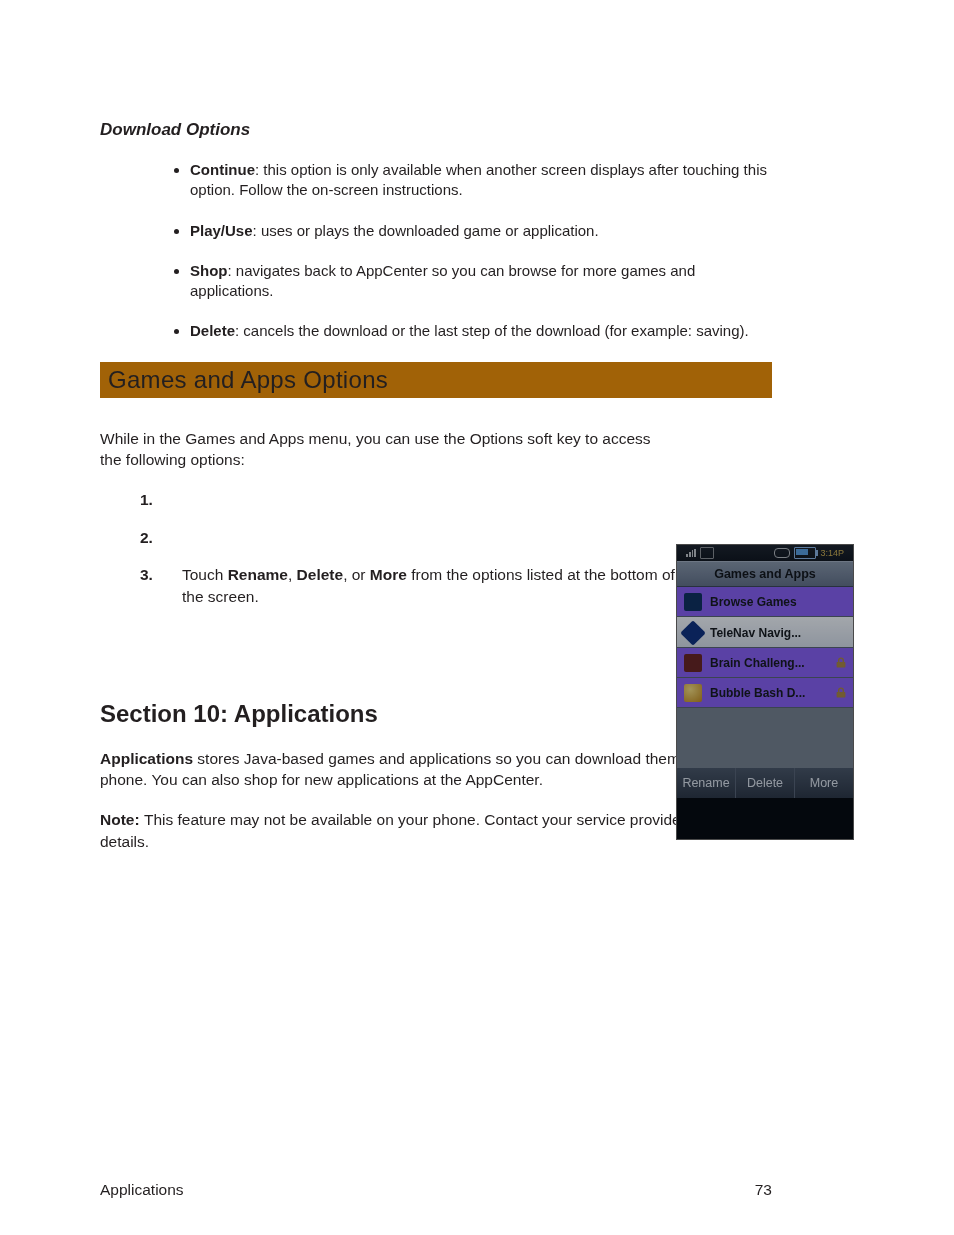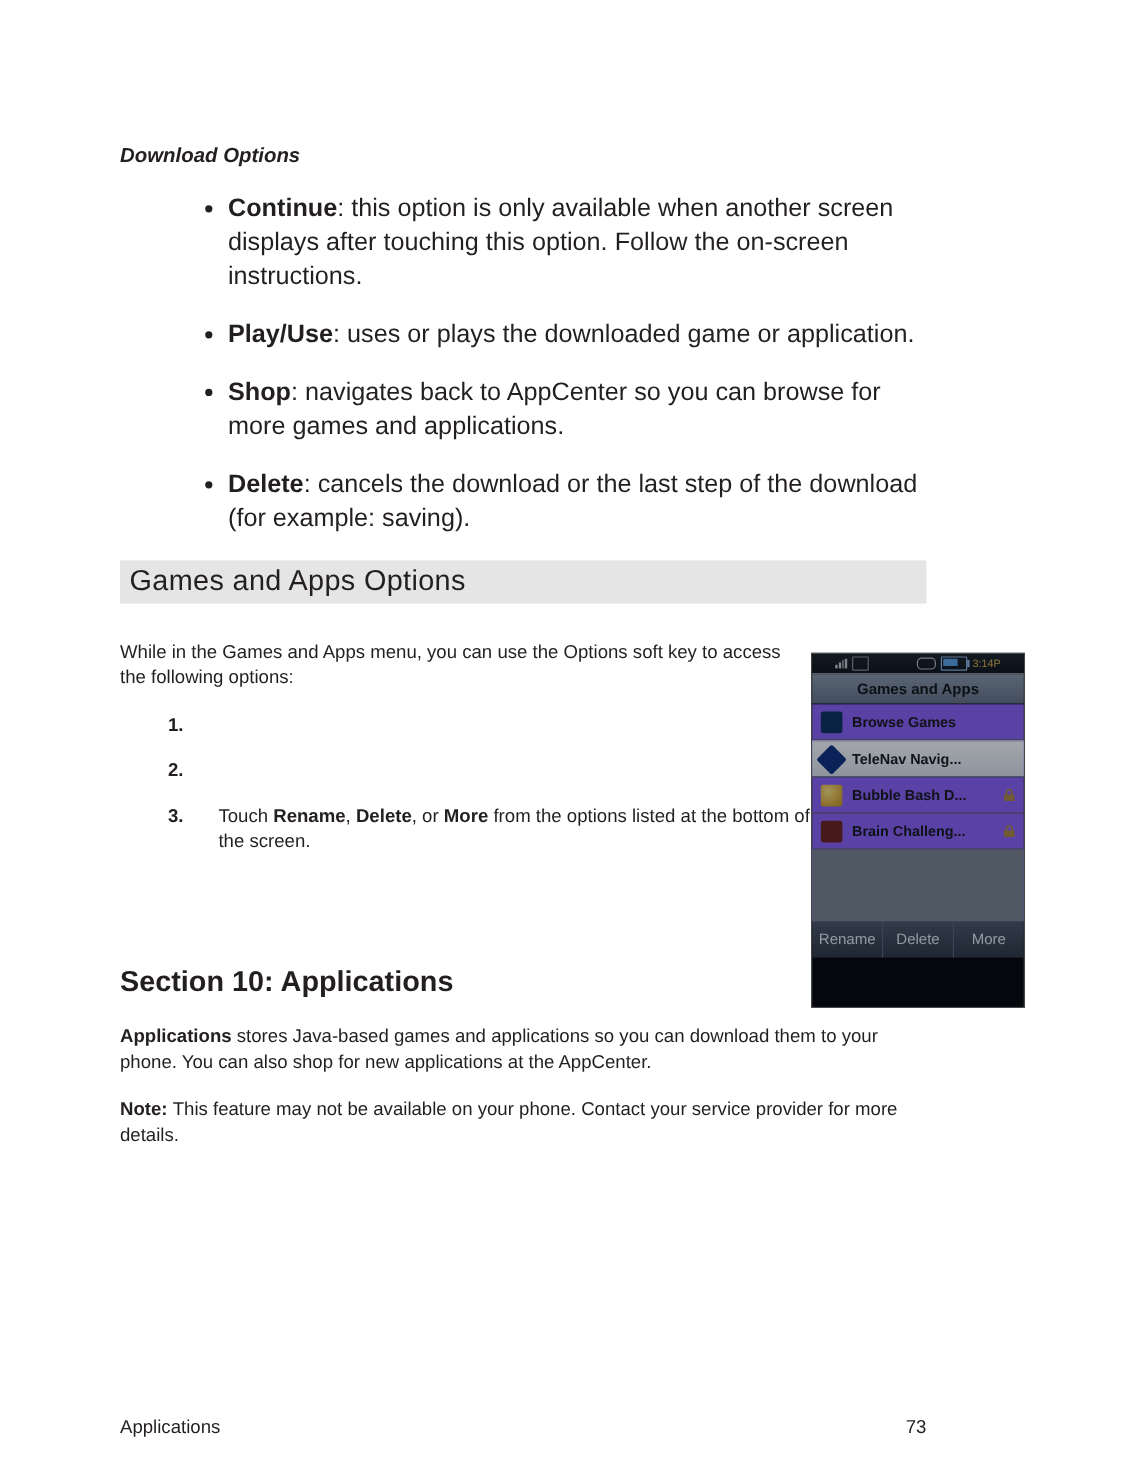--- a/index.html
+++ b/index.html
@@ -1,38 +1,38 @@
 <!DOCTYPE html>
 <html><head>
 <meta charset="utf-8">
 <style>
   html,body{margin:0;padding:0;background:#fff;color:#231f20;font-family:Arial,Helvetica,sans-serif}
   .page{width:872px;min-height:1235px;position:relative;box-sizing:border-box;padding:120px 100px 60px 100px}
   .subsection{font-style:italic;font-size:17px;margin:0 0 20px 0}
   .bullets{list-style:disc;padding:0 0 0 90px;margin:0}
-  .bullets li{font-size:21px;line-height:1.35;margin:0 0 20px 0}
+  .bullets li{font-size:15px;line-height:1.35;margin:0 0 20px 0}
   .bullets li .lead{font-weight:bold}
-  .banner{background:#e5e5e5;height:36px;display:flex;align-items:center;padding:0 8px;margin:14px 0 30px 0}
+  .banner{background:#a16207;height:36px;display:flex;align-items:center;padding:0 8px;margin:14px 0 30px 0}
   .banner-text{font-size:24px;letter-spacing:.3px}
   .intro{font-size:15.5px;line-height:1.4;margin:0 0 18px 0;max-width:560px}
   .steps{list-style:none;padding:0;margin:0 0 0 40px;max-width:560px}
   .steps li{display:flex;gap:18px;font-size:15.5px;line-height:1.4;margin:0 0 16px 0}
   .steps li .num{font-weight:bold;min-width:24px}
   .steps li .body .lead{font-weight:bold}
   .section10{margin-top:92px}
   .h2{font-size:24px;margin:0 0 20px 0}
   .body-p{font-size:15.5px;line-height:1.4;margin:0 0 18px 0}
   .body-p .lead{font-weight:bold}
   .note{font-size:15.5px;line-height:1.4;margin:0 0 14px 0}
   .note .lead{font-weight:bold}
   .footer{position:absolute;left:100px;right:100px;bottom:36px;display:flex;justify-content:space-between;font-size:15.5px}
   
   .phone{position:absolute;top:544px;left:676px;width:176px;height:294px;background:#000;border:1px solid #4a4a4a;font-family:Arial,Helvetica,sans-serif}
   .overlay{position:absolute;inset:0;background:rgba(10,20,35,.38);pointer-events:none}
-  .status{height:16px;background:linear-gradient(#1a1d22,#0c0e12);display:flex;align-items:center;justify-content:space-between;padding:0 19px;color:#d7b24a;font-size:9px}
+  .status{height:16px;background:linear-gradient(#1a1d22,#0c0e12);display:flex;align-items:center;justify-content:space-between;padding:0 9px;color:#d7b24a;font-size:9px}
   .status .left,.status .right{display:flex;align-items:center;gap:4px}
   .sig{width:10px;height:8px;display:flex;align-items:flex-end;gap:1px}
   .sig span{display:block;width:2px;background:#c9c9c9}
   .sig span:nth-child(1){height:3px}.sig span:nth-child(2){height:5px}.sig span:nth-child(3){height:7px}.sig span:nth-child(4){height:8px}
   .chip{width:12px;height:10px;border:1px solid #8f8f8f;border-radius:1px}
   .vm{width:14px;height:8px;border-radius:4px;border:1px solid #bdbdbd}
   .batt{position:relative;width:20px;height:10px;border:1px solid #8fb7e6;border-radius:1px}
   .batt::before{content:"";position:absolute;left:1px;top:1px;width:12px;height:6px;background:#5aa1e3}
   .batt::after{content:"";position:absolute;right:-3px;top:2px;width:2px;height:6px;background:#8fb7e6}
   .title{height:24px;background:linear-gradient(#8c97a6,#667084);border-top:1px solid #aab2bf;border-bottom:1px solid #3b4350;color:#0e0e0e;display:flex;align-items:center;justify-content:center;font-weight:bold;font-size:12.5px}
@@ -114,31 +114,31 @@
     <div class="list">
       <div class="row">
         <span class="icon ic-browse"></span>
         <span class="label">Browse Games</span>
       </div>
       <div class="row sel">
         <span class="icon ic-telenav"></span>
         <span class="label">TeleNav Navig...</span>
       </div>
       <div class="row">
-        <span class="icon ic-bubble"></span>
-        <span class="label">Bubble Bash D...</span>
+        <span class="icon ic-brain"></span>
+        <span class="label">Brain Challeng...</span>
         <span class="lock">
             <svg width="10" height="11" viewBox="0 0 10 11">
               <path fill="#b0863c" d="M2 5V3.4A3 3 0 0 1 8 3.4V5h.6a.8.8 0 0 1 .8.8v4a.8.8 0 0 1-.8.8H1.4a.8.8 0 0 1-.8-.8v-4A.8.8 0 0 1 1.4 5H2zm1.4 0h3.2V3.4a1.6 1.6 0 1 0-3.2 0V5z"></path>
             </svg>
           </span>
       </div>
       <div class="row">
-        <span class="icon ic-brain"></span>
-        <span class="label">Brain Challeng...</span>
+        <span class="icon ic-bubble"></span>
+        <span class="label">Bubble Bash D...</span>
         <span class="lock">
             <svg width="10" height="11" viewBox="0 0 10 11">
               <path fill="#b0863c" d="M2 5V3.4A3 3 0 0 1 8 3.4V5h.6a.8.8 0 0 1 .8.8v4a.8.8 0 0 1-.8.8H1.4a.8.8 0 0 1-.8-.8v-4A.8.8 0 0 1 1.4 5H2zm1.4 0h3.2V3.4a1.6 1.6 0 1 0-3.2 0V5z"></path>
             </svg>
           </span>
       </div>
       <div class="filler"></div>
     </div>
     <div class="soft">
       <div>Rename</div>

